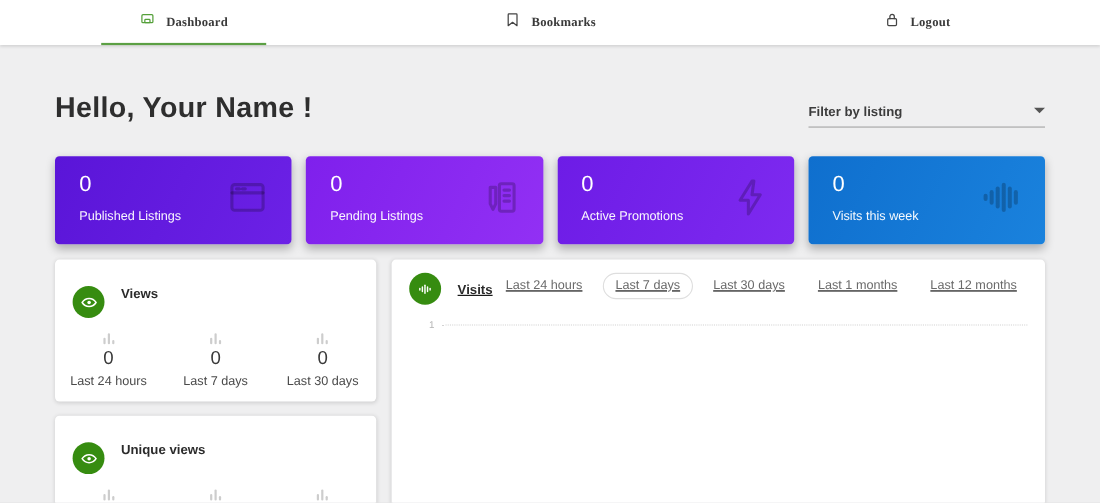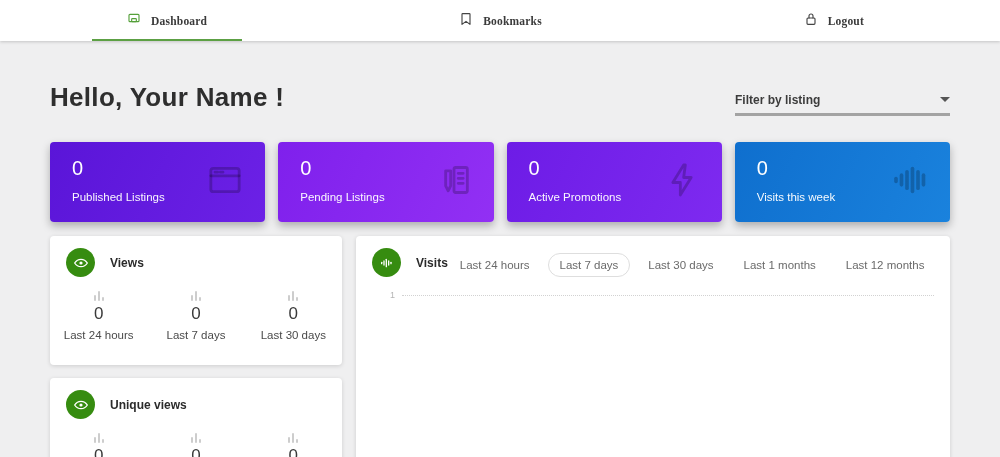--- a/index.html
+++ b/index.html
@@ -15,21 +15,21 @@
   .nav-item svg { width:16px; height:16px; stroke:#444; fill:none; stroke-width:1.7;
                   stroke-linecap:round; stroke-linejoin:round; }
   .nav-item.active svg { stroke:#55a03a; }
   .active-underline { position:absolute; bottom:0; left:50%; transform:translateX(-50%);
                       width:150px; height:2px; background:#5ca044; }
 
   
   .greeting { position:absolute; left:50px; top:82px; font-size:26px; font-weight:bold;
               color:#2e2e2e; letter-spacing:0.3px; }
   .filter { position:absolute; left:735px; top:86px; width:215px; height:30px;
-            border-bottom:3px solid #a3a3a3; display:flex; align-items:center;
+            border-bottom:1px solid #a3a3a3; display:flex; align-items:center;
             justify-content:space-between; cursor:pointer; }
   .filter-label { font-size:12px; font-weight:bold; color:#3c3c3c; }
   .filter-caret { width:0; height:0; border-left:5px solid transparent;
                   border-right:5px solid transparent; border-top:5px solid #555; }
 
   
   .cards-row { position:absolute; left:50px; top:142px; width:900px; height:80px;
                display:flex; gap:13px; }
   .stat-card { position:relative; flex:1; border-radius:4px; overflow:hidden;
                box-shadow:0 4px 9px rgba(0,0,0,0.28); color:#fff; padding:14px 0 0 22px; }
@@ -44,37 +44,37 @@
                    stroke-width:1.7; stroke-linecap:round; stroke-linejoin:round; }
   .stat-icon.solid svg { fill:rgba(0,0,0,0.22); stroke:none; }
 
   
   .white-card { position:absolute; background:#fff; border-radius:4px;
                 box-shadow:0 1px 4px rgba(0,0,0,0.14); }
   .views-card  { left:50px;  top:236px; width:292px; height:129px; }
   .visits-card { left:356px; top:236px; width:594px; height:280px; }
   .unique-card { left:50px;  top:378px; width:292px; height:160px; }
 
-  .card-header { display:flex; align-items:center; gap:15px; padding:12px 16px 0 16px; }
+  .card-header { display:flex; gap:15px; padding:24px 16px 0 16px; }
   .circle-icon { width:29px; height:29px; border-radius:50%; background:#368c10;
                  display:flex; align-items:center; justify-content:center; flex:0 0 auto; }
   .circle-icon svg { width:16px; height:16px; }
   .card-title { font-size:12px; font-weight:bold; color:#2b2b2b; }
 
   .stats-row { display:flex; margin-top:14px; }
   .stat-col { flex:1; display:flex; flex-direction:column; align-items:center; gap:3px; }
   .mini-bars { display:flex; align-items:flex-end; gap:2px; height:10px; }
   .mini-bars i { display:block; width:2px; background:#cdcdcd; border-radius:1px; }
   .mini-bars i:nth-child(1){ height:6px; } .mini-bars i:nth-child(2){ height:10px; }
   .mini-bars i:nth-child(3){ height:4px; }
   .stat-col .val { font-size:17px; color:#3a3a3a; }
   .stat-col .lbl { font-size:11.5px; color:#4a4a4a; margin-top:2px; }
 
   
-  .visits-header { display:flex; align-items:flex-end; padding:12px 16px 0 16px; }
+  .visits-header { display:flex; align-items:flex-start; padding:12px 16px 0 16px;text-decoration:underline; }
   .visits-title-wrap { display:flex; align-items:center; gap:15px; }
   .range-tabs { margin-left:auto; display:flex; align-items:center; gap:6px; }
   .range-tab { font-size:11.5px; color:#6a6a6a; padding:5px 11px; border:1px solid transparent;
                border-radius:16px; cursor:pointer; white-space:nowrap; }
   .range-tab.selected { border-color:#dedede; background:#fff; }
 
   
   .chart-area { position:relative; margin:18px 16px 0 16px; height:200px; }
   .y-tick { position:absolute; left:18px; top:0; font-size:9px; color:#b5b5b5; transform:translateY(-50%); }
   .gridline { position:absolute; left:30px; right:0; top:0; border-top:1px dotted #d2d2d2; }

